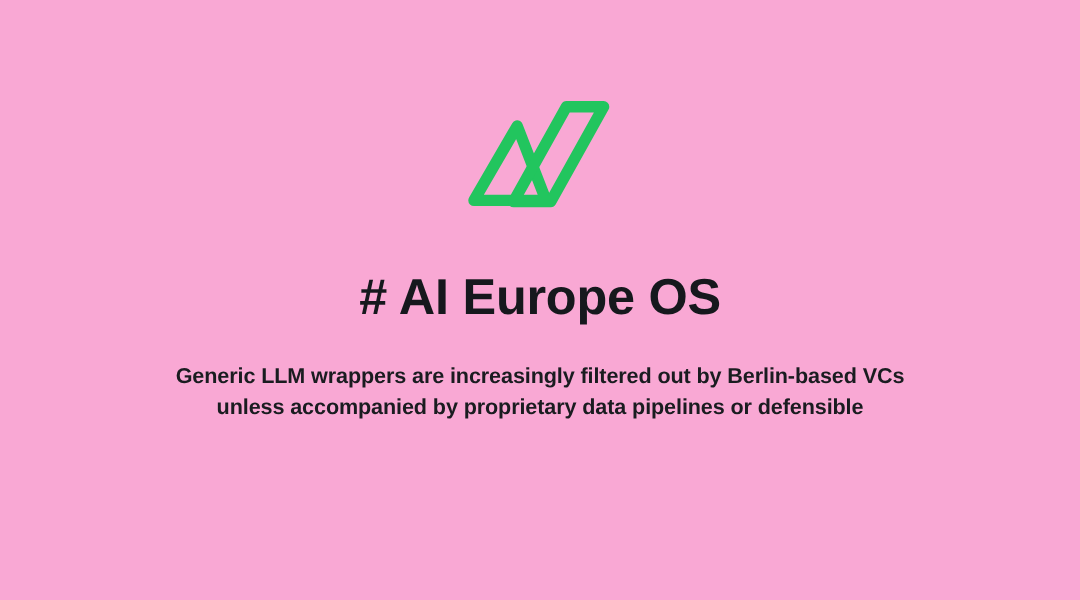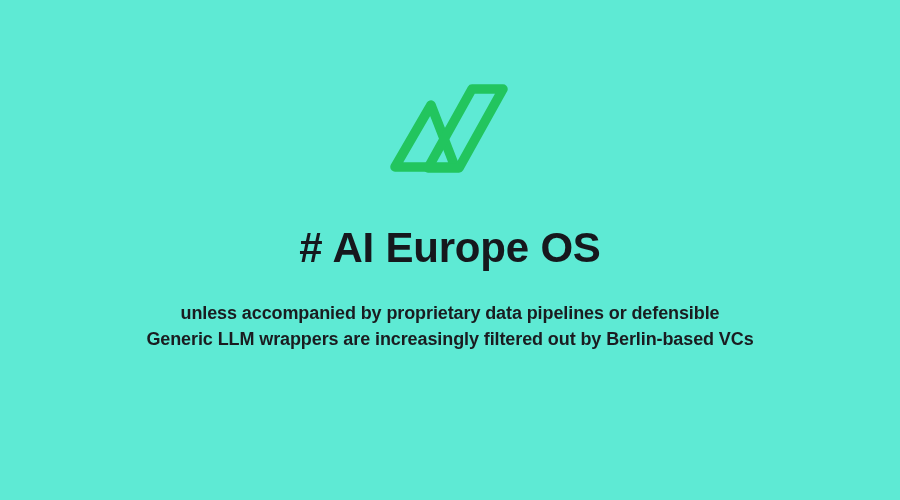--- a/index.html
+++ b/index.html
@@ -12,21 +12,21 @@
     height: 500px;
     background: #ffffff;
     font-family: "Liberation Sans", "DejaVu Sans", sans-serif;
     overflow: hidden;
   }
 
   .slide {
     position: relative;
     width: 900px;
     height: 500px;
-    background: #5eead4;
+    background: #f9a8d4;
     box-sizing: border-box;
     display: flex;
     flex-direction: column;
     align-items: center;
   }
 
   
   .logo-wrap {
     position: absolute;
     left: 0;
@@ -100,18 +100,18 @@
       </g>
     </svg>
   </div>
 
   <div class="title-wrap">
     <h1 class="title"># AI Europe OS</h1>
   </div>
 
   <div class="body-wrap">
     <p class="body-text">
+      <span class="body-line">Generic LLM wrappers are increasingly filtered out by Berlin-based VCs</span>
       <span class="body-line">unless accompanied by proprietary data pipelines or defensible</span>
-      <span class="body-line">Generic LLM wrappers are increasingly filtered out by Berlin-based VCs</span>
     </p>
   </div>
 
 </div>
 
 </body></html>

